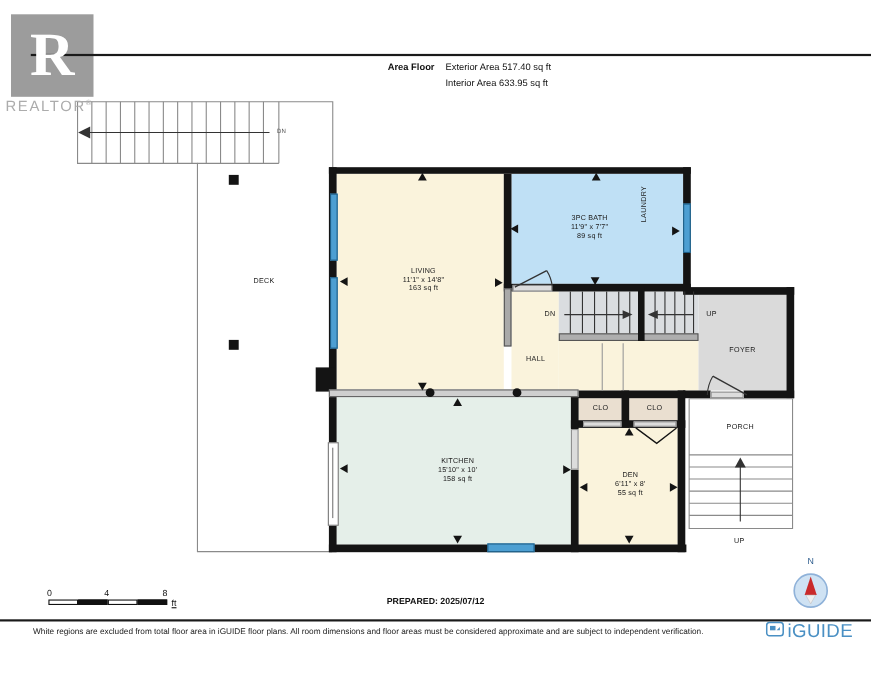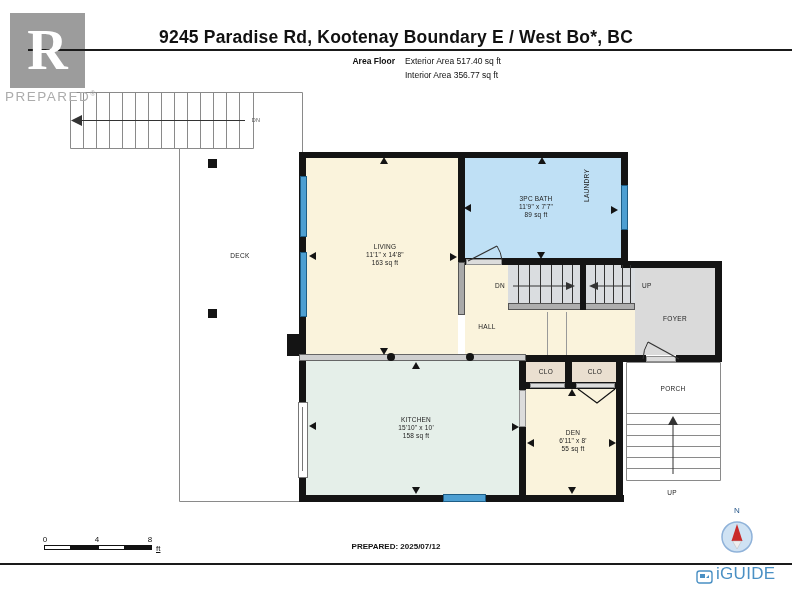--- a/index.html
+++ b/index.html
@@ -35,36 +35,35 @@
   .tiny{font-size:5.5px;color:#555;}
   .overlay{position:absolute;left:0;top:0;pointer-events:none;}
   
   .scale-num{position:absolute;top:535px;width:14px;text-align:center;font-size:8px;}
   .scale-seg{position:absolute;top:545px;height:5px;border:1px solid #111;box-sizing:border-box;}
   .ft-unit{left:156px;top:544px;font-size:8px;text-decoration:underline;}
   .prepared{left:300px;top:542px;width:192px;text-align:center;font-size:8px;font-weight:bold;}
   .north-label{left:731px;top:506px;width:12px;text-align:center;font-size:8px;color:#2a5a8c;}
   .footer-rule{left:0;top:563px;width:792px;height:2px;background:#1a1a1a;}
   .disclaimer{left:30px;top:569px;width:640px;font-size:7.5px;color:#222;}
-  .iguide{left:696px;top:564px;display:flex;align-items:flex-end;gap:3px;color:#4a90c4;}
+  .iguide{left:696px;top:564px;display:flex;align-items:flex-start;gap:3px;color:#4a90c4;}
   .iguide .txt{font-size:17px;letter-spacing:.3px;}
 </style>
 </head>
 <body>
 
 <div class="page">
 
   <div class="abs title-rule rline"></div>
   <div class="abs rlogo-box"></div>
   <div class="abs rlogo-r">R</div>
-  <div class="abs rlogo-word"><span>PREPARED</span><sup>®</sup></div>
-  <div class="abs title">9245 Paradise Rd, Kootenay Boundary E / West Bo*, BC</div>
+  <div class="abs rlogo-word"><span>REALTOR</span><sup>®</sup></div>
   <div class="abs floor-label">Area Floor</div>
   <div class="abs area-line1">Exterior Area 517.40 sq ft</div>
-  <div class="abs area-line2">Interior Area 356.77 sq ft</div>
+  <div class="abs area-line2">Interior Area 633.95 sq ft</div>
 
   <svg class="overlay" width="792" height="612" viewBox="0 0 792 612">
     <path d="M70.5,92.5 H302.5 V152" fill="none" stroke="#8a8a8a" stroke-width="1"></path>
     <path d="M70.5,92.5 V148.5 H179.5 V501.5 H302" fill="none" stroke="#8a8a8a" stroke-width="1"></path>
     <path d="M253.5,92.5 V148.5 M179.5,148.5 H253.5" fill="none" stroke="#8a8a8a" stroke-width="1"></path>
     <path d="M83.5,92.5V148.5M96.5,92.5V148.5M109.5,92.5V148.5M122.5,92.5V148.5M135.5,92.5V148.5M148.5,92.5V148.5M161.5,92.5V148.5M174.5,92.5V148.5M187.5,92.5V148.5M200.5,92.5V148.5M213.5,92.5V148.5M226.5,92.5V148.5M239.5,92.5V148.5" stroke="#8a8a8a" stroke-width="1"></path>
     <line x1="245" y1="120.5" x2="80" y2="120.5" stroke="#333" stroke-width="1"></line>
     <polygon points="71,120.5 82,115 82,126" fill="#333"></polygon>
     <rect x="208" y="159" width="9" height="9" fill="#141414"></rect>
     <rect x="208" y="309" width="9" height="9" fill="#141414"></rect>
@@ -199,20 +198,21 @@
   <div class="abs prepared">PREPARED: 2025/07/12</div>
 
   <div class="abs north-label">N</div>
   <svg class="abs" style="left:719px;top:518px;" width="36" height="36" viewBox="0 0 36 36">
     <circle cx="18" cy="19" r="15" fill="#cfe2f3" stroke="#8fb2d9" stroke-width="1.5"></circle>
     <polygon points="18,6 12.5,23 23.5,23" fill="#c92a2a"></polygon>
     <polygon points="13.5,23 22.5,23 18,31" fill="#eeeeee" stroke="#bbbbbb" stroke-width="0.5"></polygon>
   </svg>
 
   <div class="abs footer-rule"></div>
+  <div class="abs disclaimer">White regions are excluded from total floor area in iGUIDE floor plans. All room dimensions and floor areas must be considered approximate and are subject to independent verification.</div>
   <div class="abs iguide">
     <svg width="17" height="15" viewBox="0 0 17 15">
       <rect x="1" y="2" width="15" height="12" rx="2.5" fill="none" stroke="#4a90c4" stroke-width="1.4"></rect>
       <rect x="4" y="5" width="5" height="4" fill="#4a90c4"></rect>
       <path d="M10,9 L13,6 V9 Z" fill="#4a90c4"></path>
     </svg>
     <span class="txt">iGUIDE</span>
   </div>
 
 </div>

